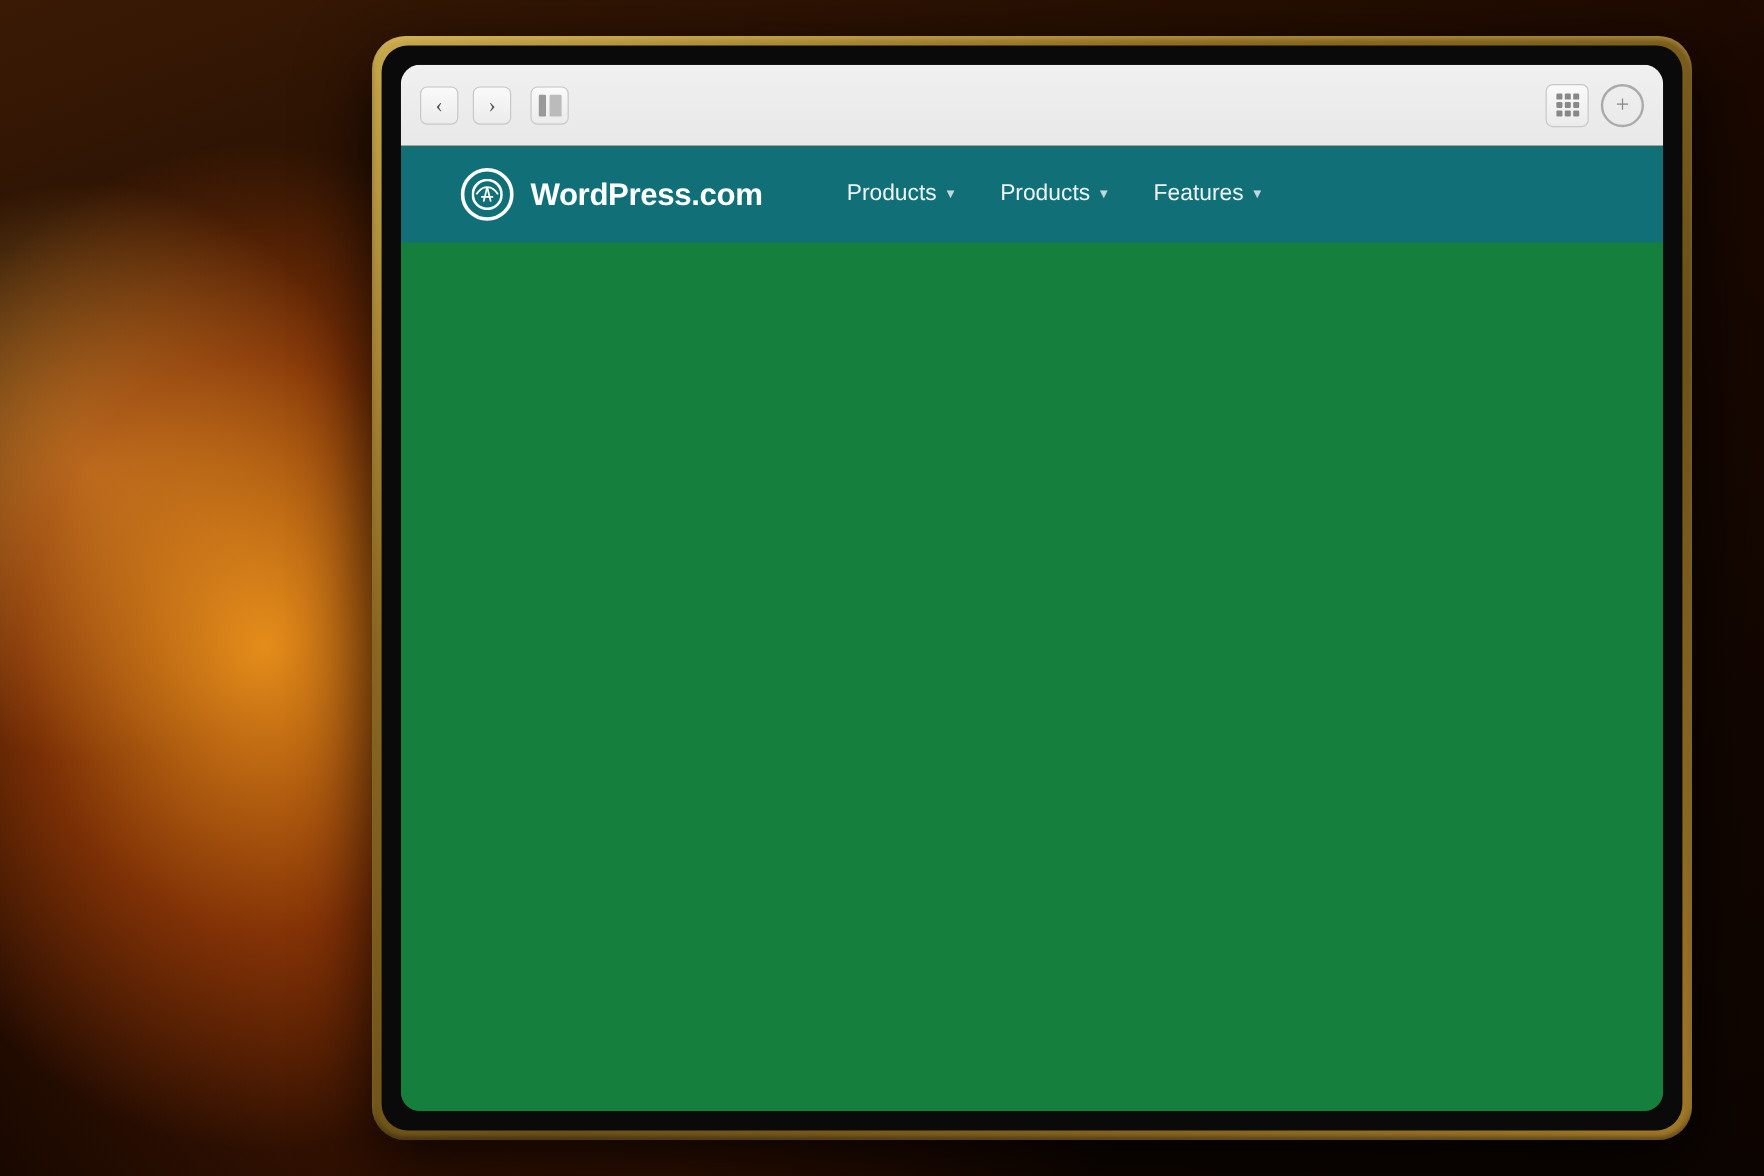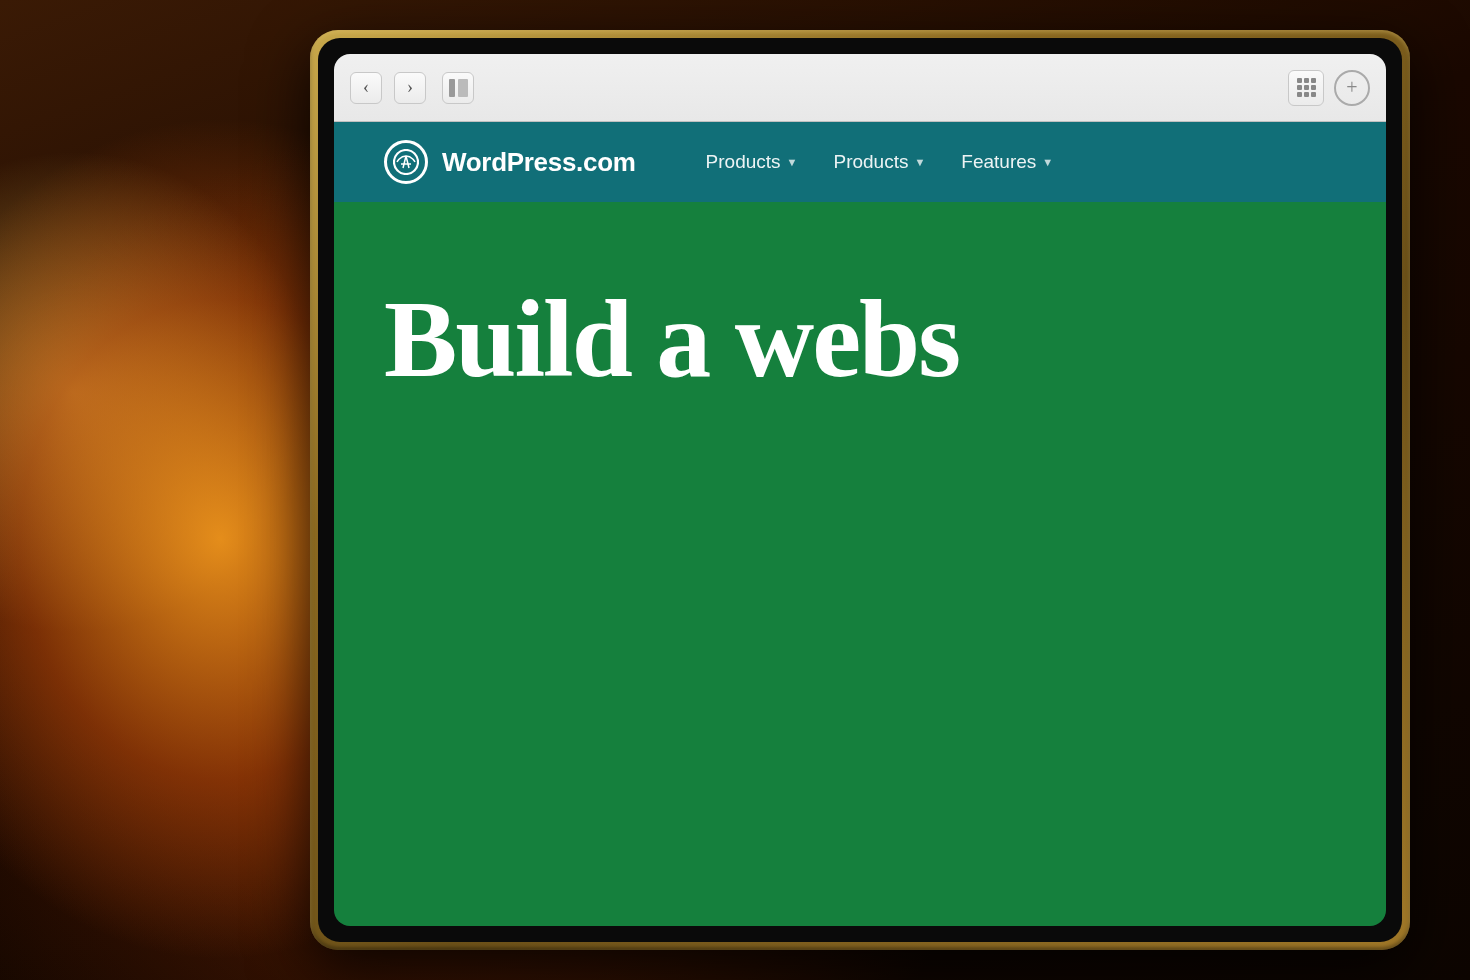--- a/index.html
+++ b/index.html
@@ -332,21 +332,20 @@
             <div class="wp-nav-item">
               <span>Features</span>
               <span class="chevron">▼</span>
             </div>
 
           </nav>
         </div>
 
         <div class="wp-hero">
           <div class="wp-hero-title">
-            <div>Build a webs</div>
           </div>
         </div>
 
       </div>
 
     </div>
   </div>
 </div>
 
 </body></html>

